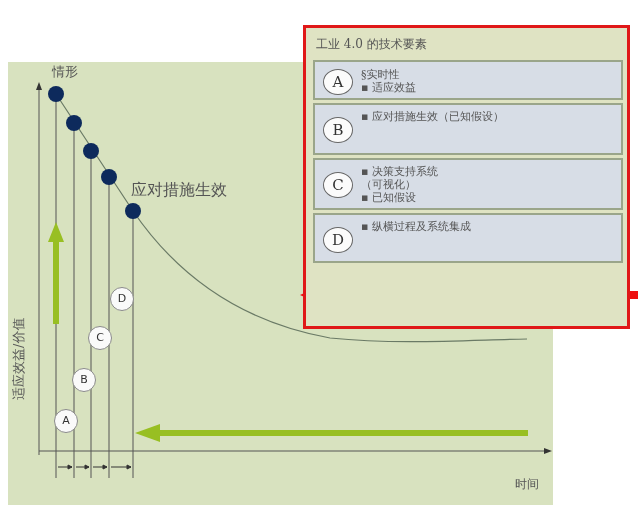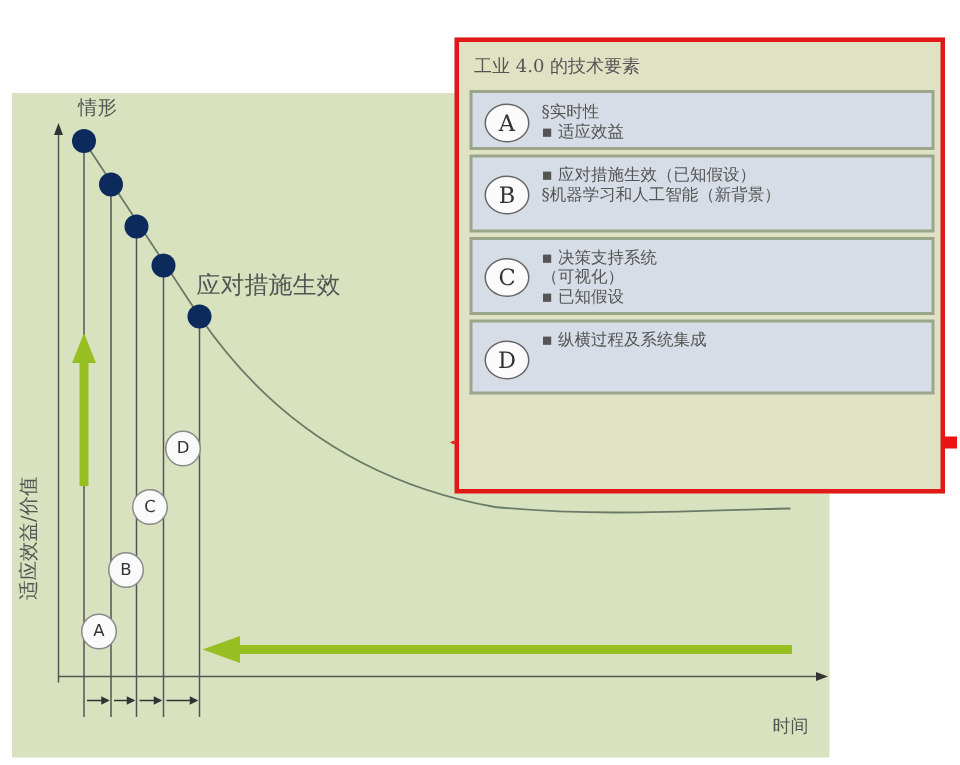--- a/index.html
+++ b/index.html
@@ -79,21 +79,20 @@
     <div class="badge" style="top:7px;">A</div>
     <div class="items" style="top:6px;">
       <div>§实时性</div>
       <div>▪ 适应效益</div>
     </div>
   </div>
   <div class="row" style="top:75px;height:52px;">
     <div class="badge" style="top:12px;">B</div>
     <div class="items" style="top:5px;">
       <div>▪ 应对措施生效（已知假设）</div>
-      <div>§机器学习和人工智能（新背景）</div>
     </div>
   </div>
   <div class="row" style="top:130px;height:52px;">
     <div class="badge" style="top:12px;">C</div>
     <div class="items" style="top:5px;">
       <div>▪ 决策支持系统</div>
       <div>   （可视化）</div>
       <div>▪ 已知假设</div>
     </div>
   </div>

